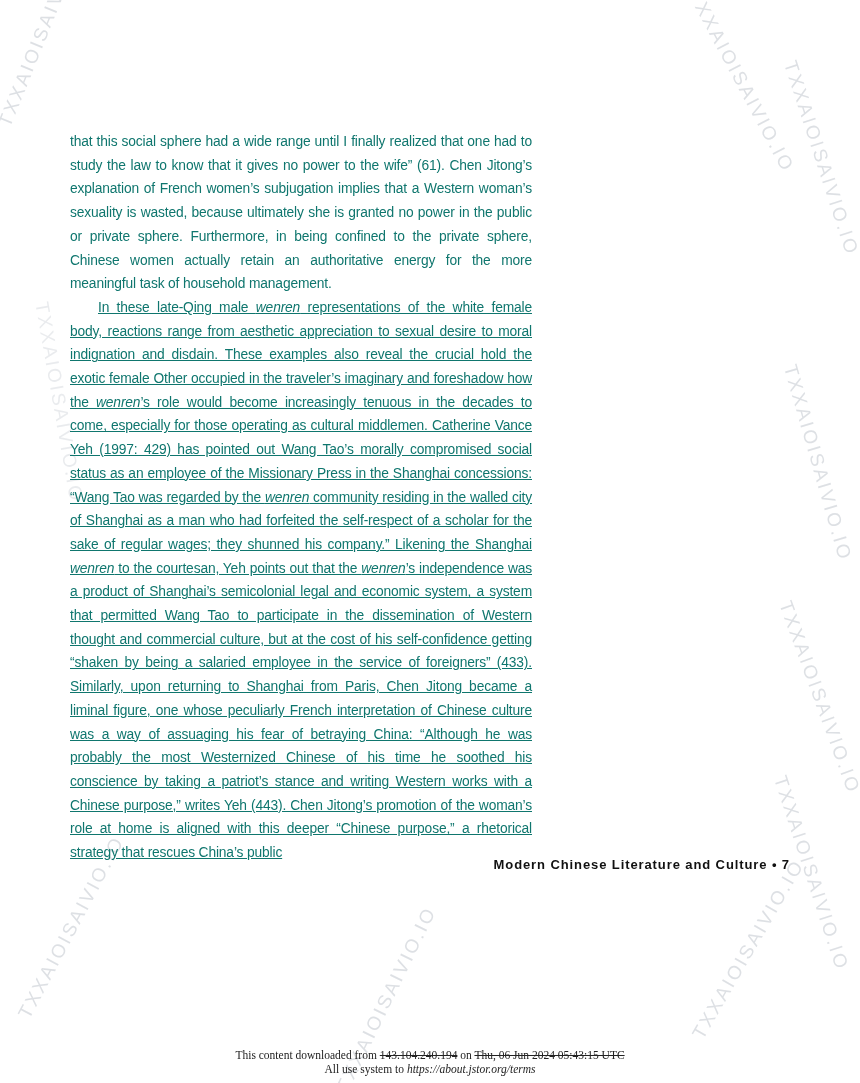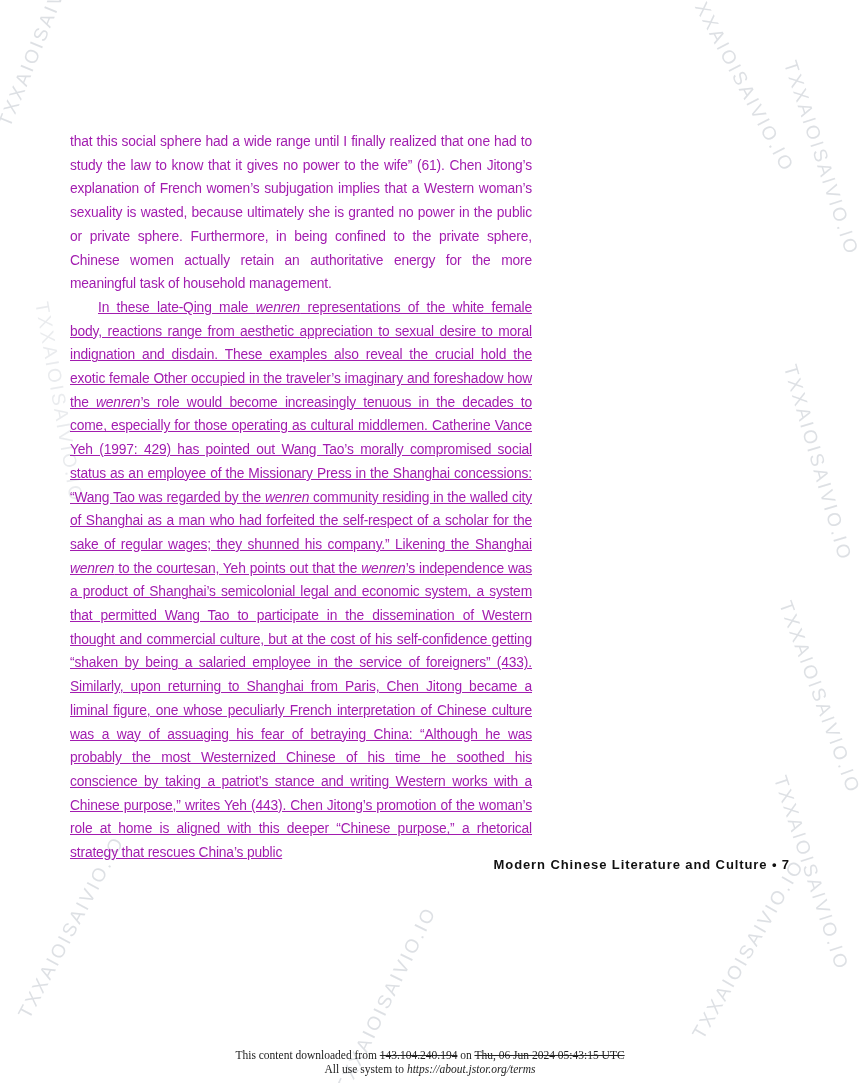--- a/index.html
+++ b/index.html
@@ -35,21 +35,21 @@
   .wm8  { left: 14px;  top: 1012px; transform: rotate(-62deg); }
   .wm9  { left: 332px; top: 1086px; transform: rotate(-64deg); }
   .wm10 { left: 688px; top: 1032px; transform: rotate(-60deg); }
 
   .text-block {
     position: absolute;
     z-index: 1;
     left: 70px;
     top: 130px;
     width: 462px;
-    color: #a21caf;
+    color: #0f766e;
     font-size: 13.8px;
     letter-spacing: -0.15px;
     line-height: 23.7px;
     text-align: justify;
   }
   .para { margin: 0; }
   .para.indent { text-indent: 28px; text-decoration: underline; }
   .para i { font-style: italic; }
 
   .running-footer {

